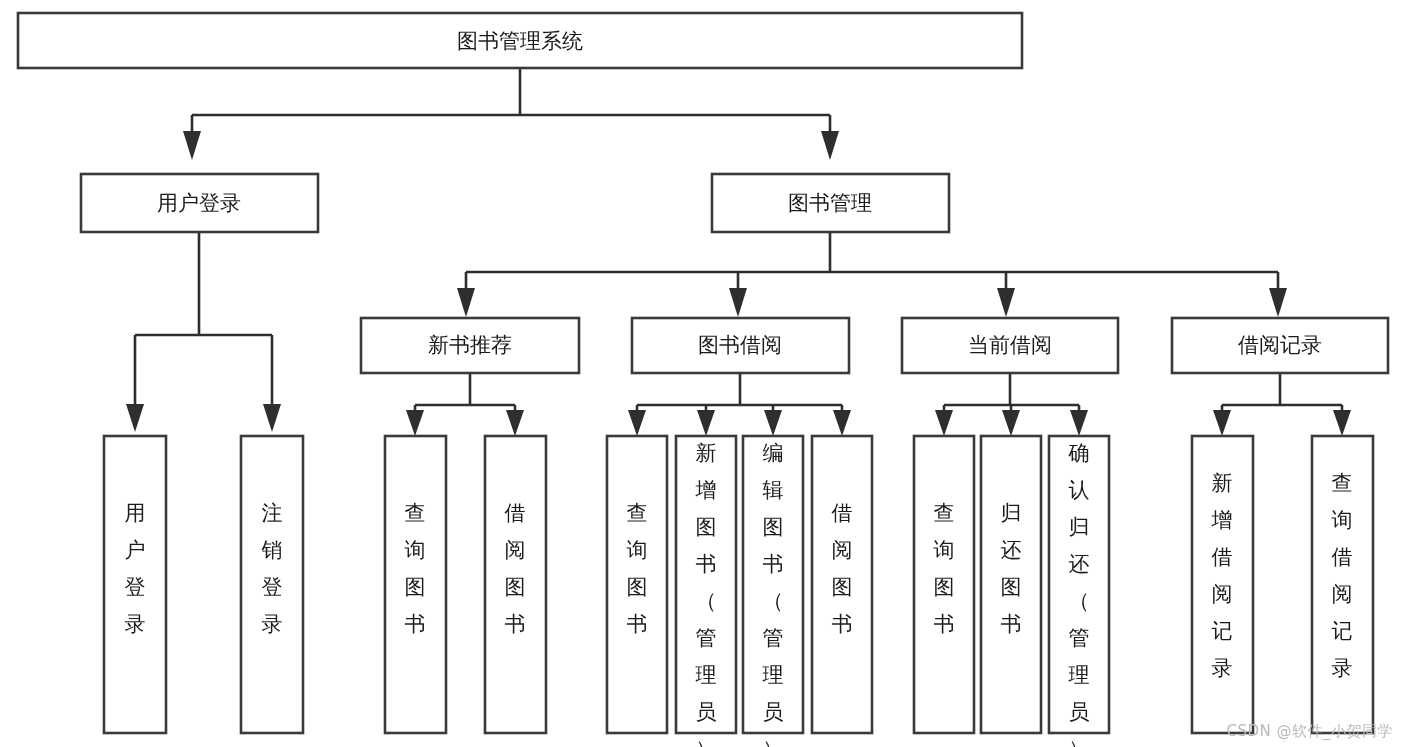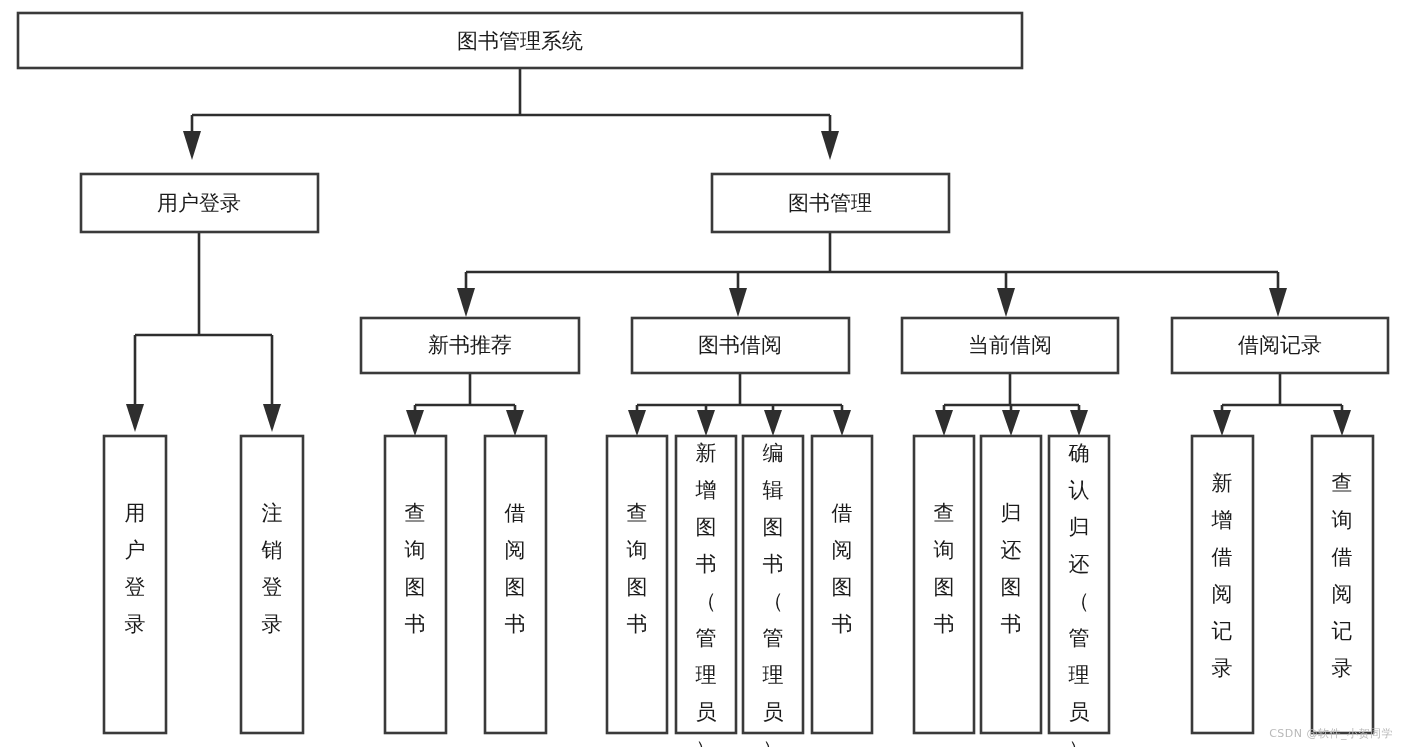--- a/index.html
+++ b/index.html
@@ -52,21 +52,21 @@
     font-family: "DejaVu Sans", "Liberation Sans", sans-serif;
     fill: #1b1b1b;
     font-size: 21px;
     text-anchor: middle;
   }
   .watermark {
     position: absolute;
     right: 12px;
     bottom: 6px;
     font-family: "DejaVu Sans", "Liberation Sans", sans-serif;
-    font-size: 11px;
+    font-size: 15px;
     color: #b9b9b9;
     letter-spacing: 0.5px;
     white-space: nowrap;
     pointer-events: none;
   }
 </style>
 </head>
 <body>
 
 <div id="diagram-root">

